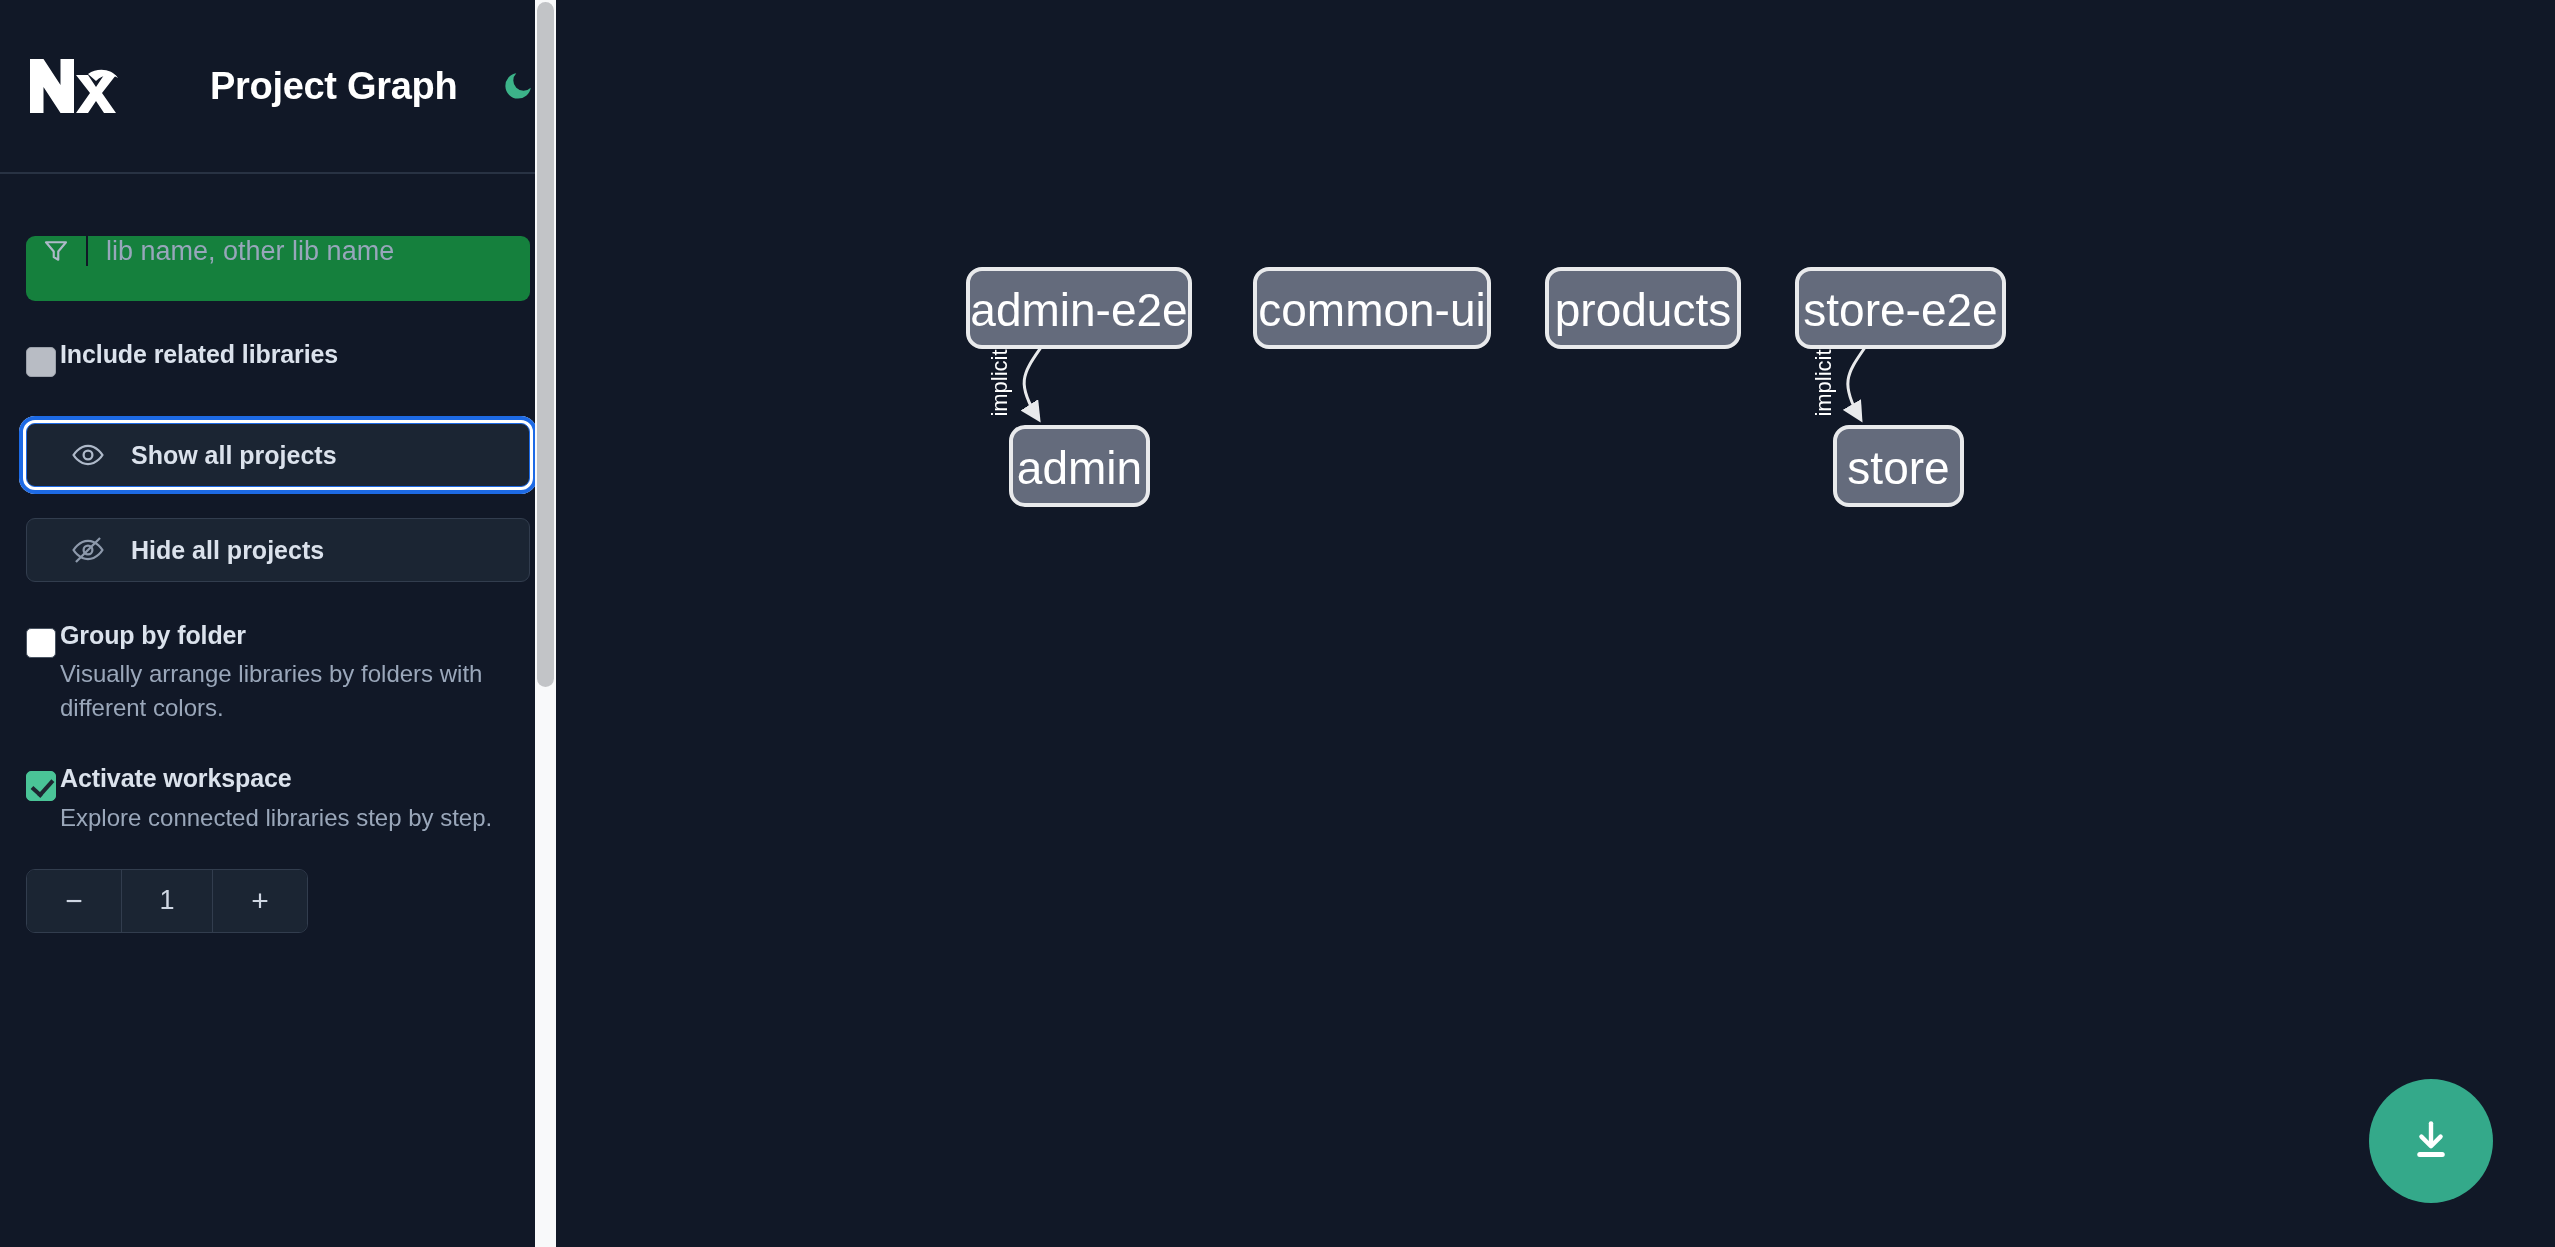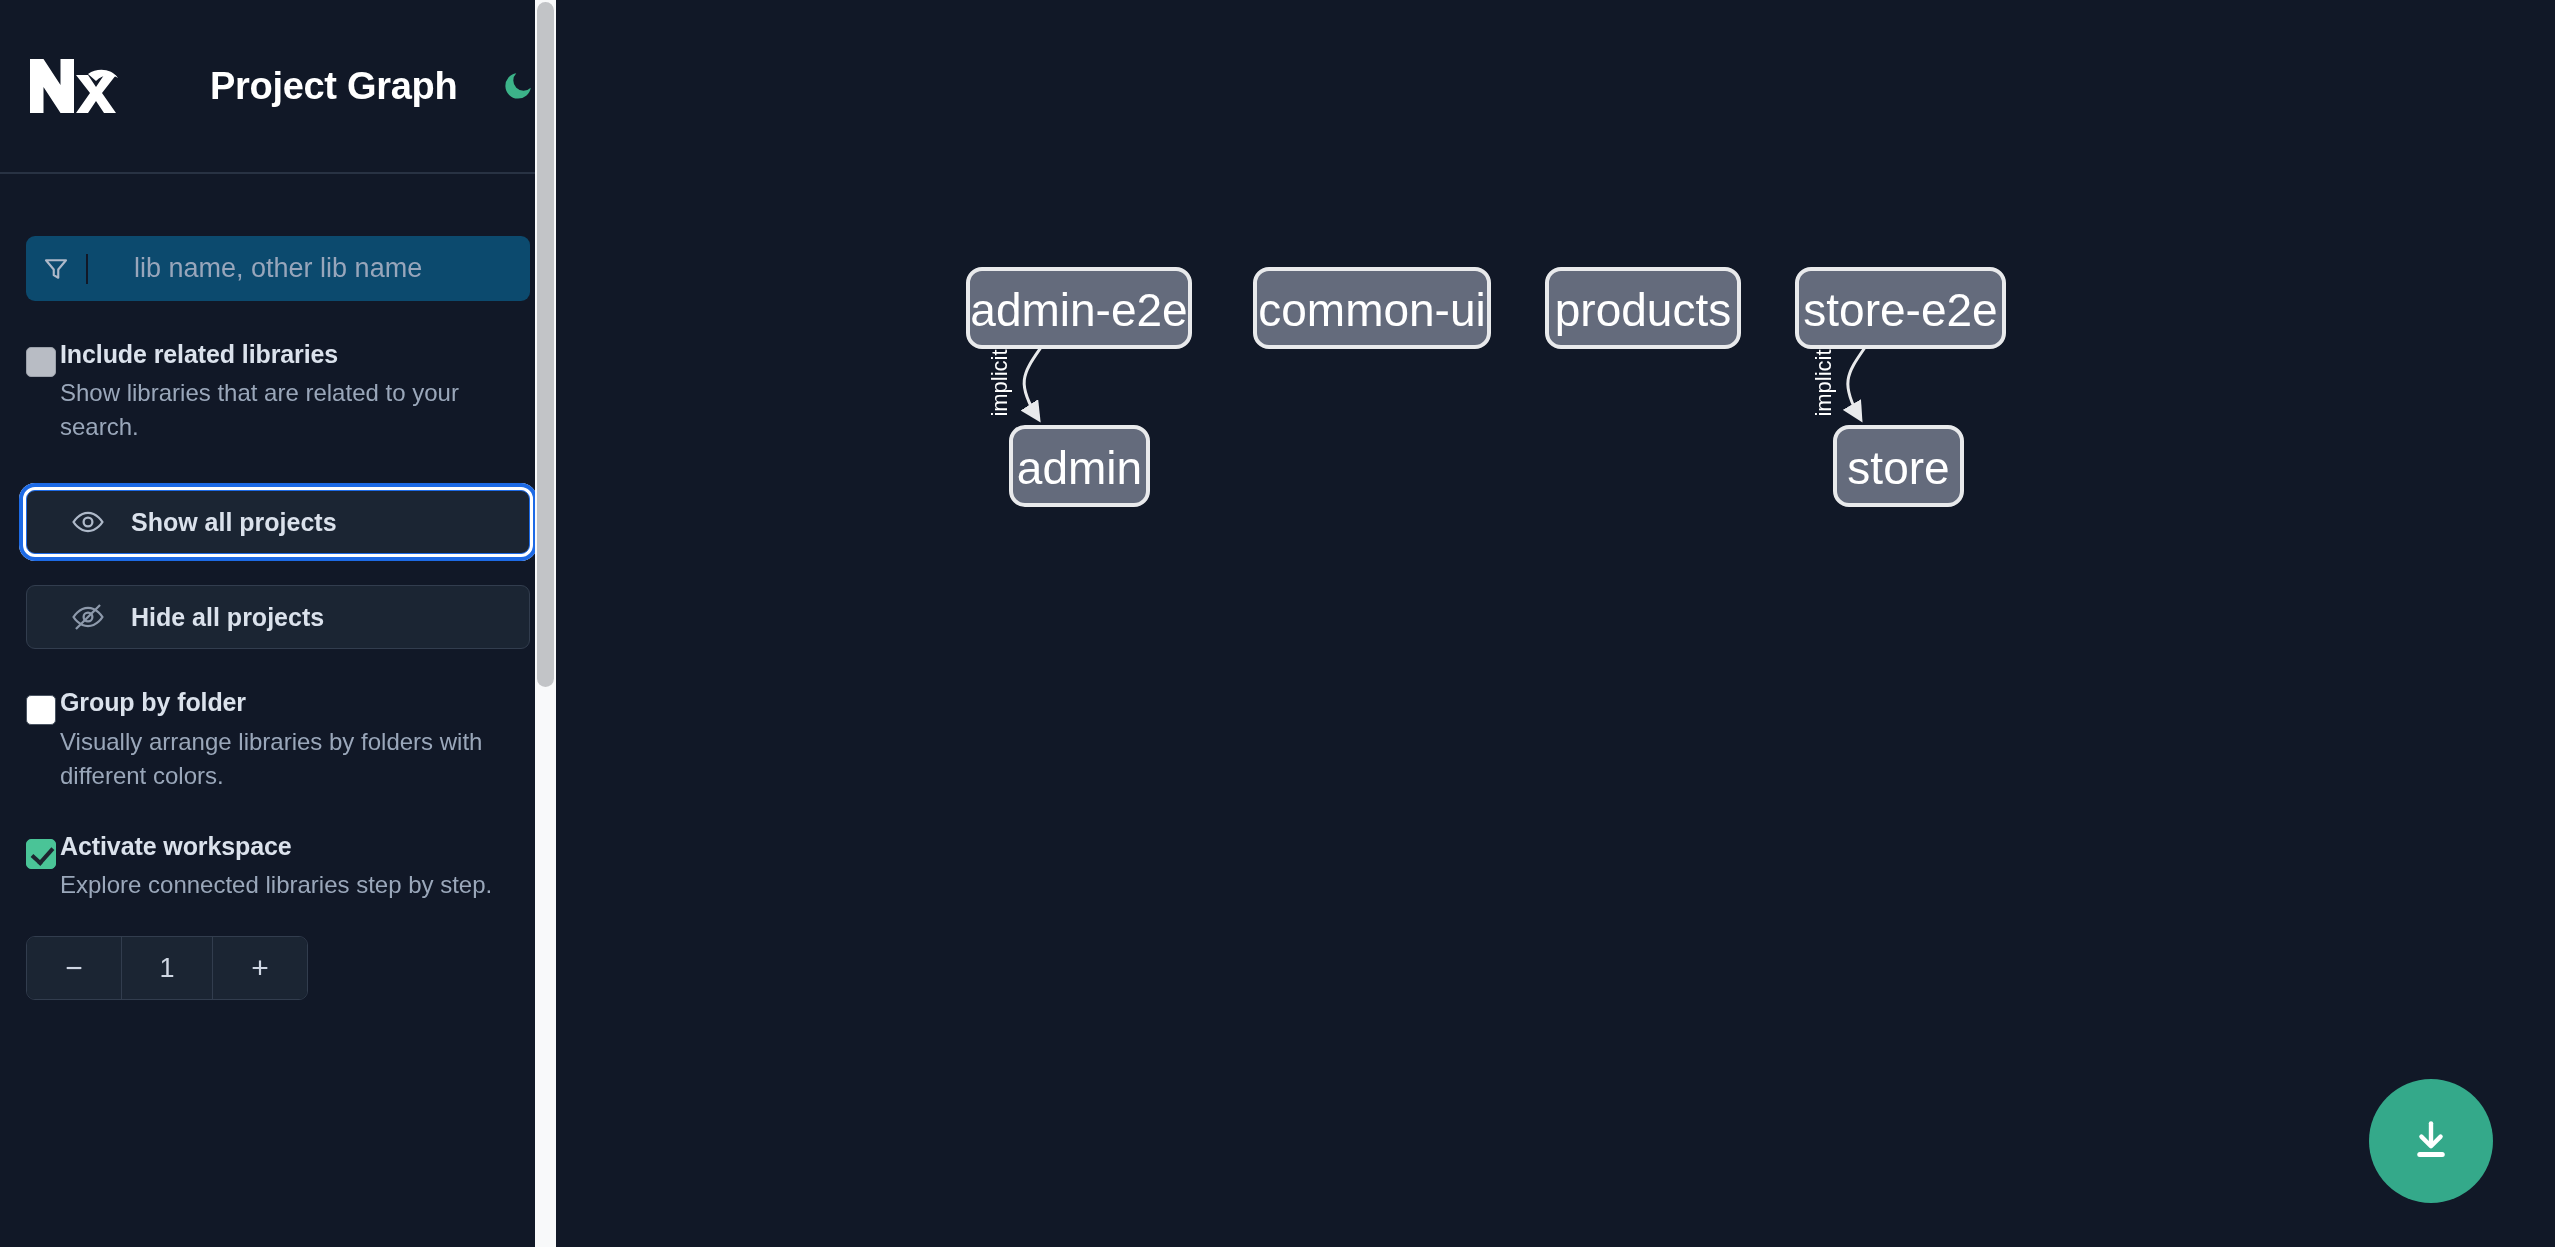--- a/index.html
+++ b/index.html
@@ -46,25 +46,24 @@
   .info-icon { width: 30px; height: 30px; flex: 0 0 30px; }
   .tagline-text {
     font-size: 25px; color: #c3cbd8; margin-left: 22px;
     white-space: nowrap; letter-spacing: -0.1px;
   }
 
   
   .search-wrap {
     margin-top: 62px;
     height: 65px;
-    display: flex; align-items: center;
-    background: #0c4a6e;
+    display: flex; align-items: flex-start;
+    background: #15803d;
     border-radius: 9px;
     overflow: hidden;
-    gap: 28px;
   }
   .search-icon-box {
     width: 62px; flex: 0 0 62px;
     display: flex; align-items: center; justify-content: center;
     border-right: 2px solid #111827;
   }
   .search-input {
     flex: 1 1 auto;
     background: transparent; border: 0; outline: none;
     font-family: "Liberation Sans", sans-serif;
@@ -240,21 +239,20 @@
             <path d="M4 5h16l-6.2 7.4V19l-3.6-2.1v-4.5L4 5z" fill="none" stroke="#aeb9c9" stroke-width="1.7" stroke-linejoin="round"></path>
           </svg>
         </span>
         <input class="search-input" type="text" placeholder="lib name, other lib name" style="">
       </div>
 
       <div class="option">
         <span class="cbx gray"></span>
         <div class="option-texts">
           <div class="option-title">Include related libraries</div>
-          <div class="option-desc">Show libraries that are related to your search.</div>
         </div>
       </div>
 
       <div class="btn-group">
         <div class="sb-btn focused">
           <span class="bicon">
             <svg viewBox="0 0 24 24" width="34" height="34" aria-hidden="true">
               <path d="M1.8 12S5.5 5.6 12 5.6 22.2 12 22.2 12 18.5 18.4 12 18.4 1.8 12 1.8 12z" fill="none" stroke="#aeb9c9" stroke-width="1.6"></path>
               <circle cx="12" cy="12" r="3.1" fill="none" stroke="#aeb9c9" stroke-width="1.6"></circle>
             </svg>

